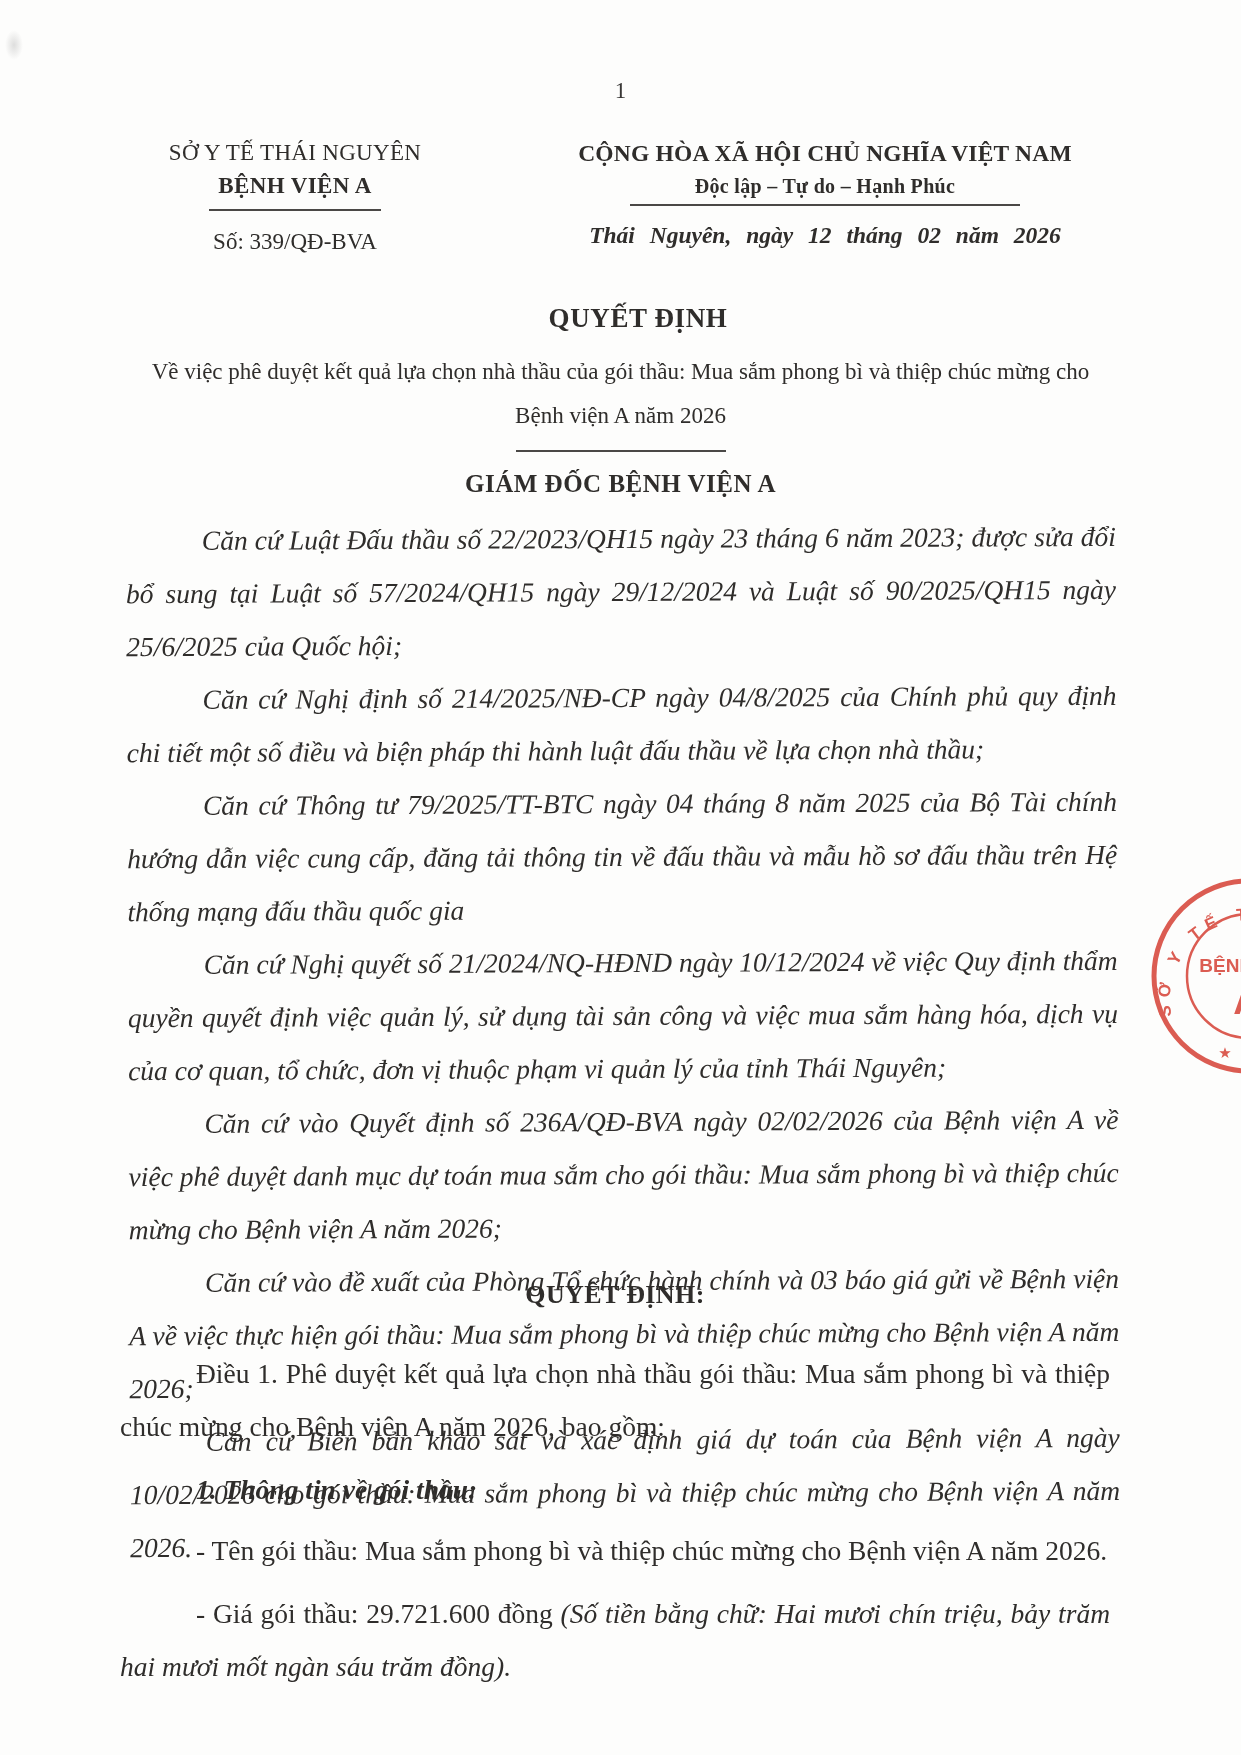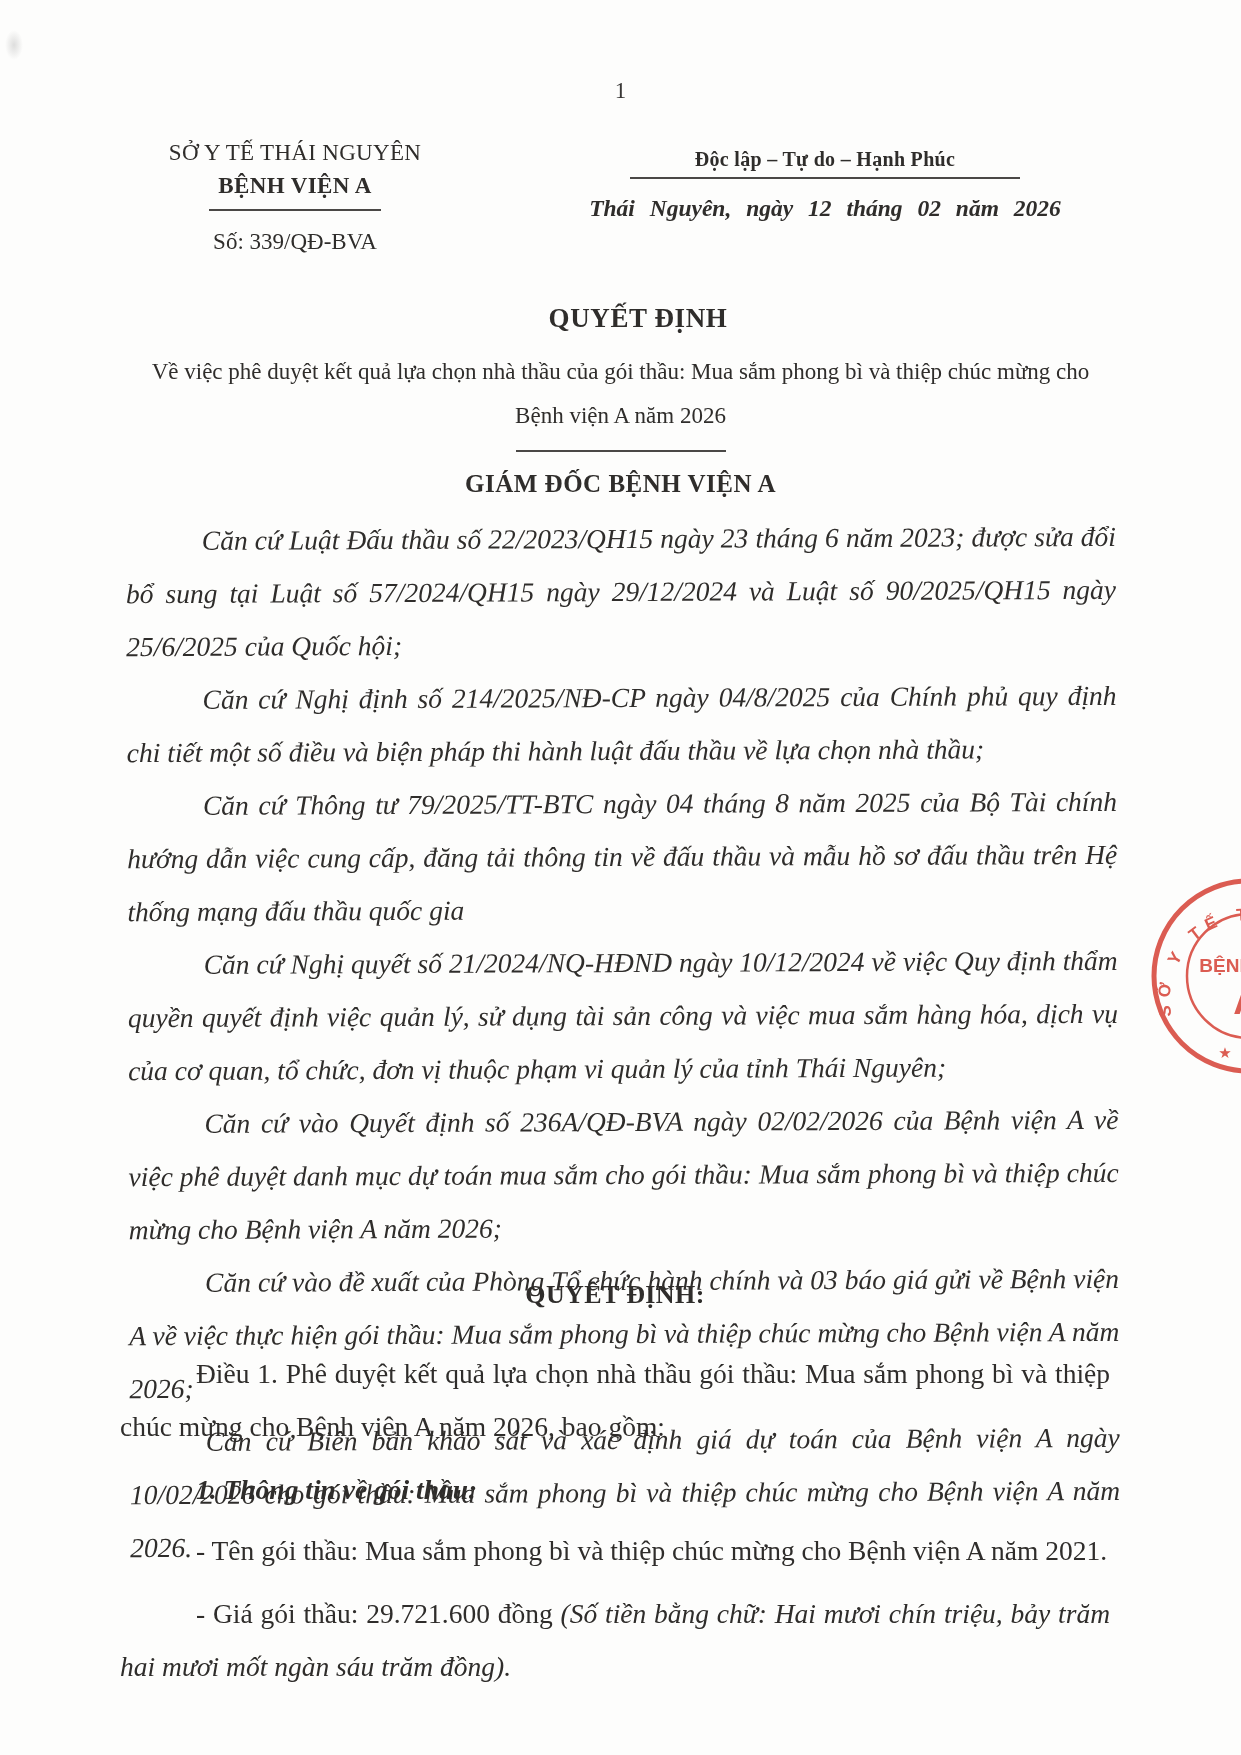--- a/index.html
+++ b/index.html
@@ -67,20 +67,21 @@
   <div class="pageno">1</div>
 
   <div class="header">
     <div class="h-left">
       <div class="org-parent">SỞ Y TẾ THÁI NGUYÊN</div>
       <div class="org-name">BỆNH VIỆN A</div>
       <hr class="org-rule">
       <div class="doc-number">Số: 339/QĐ-BVA</div>
     </div>
     <div class="h-right">
+      <div class="national-title">CỘNG HÒA XÃ HỘI CHỦ NGHĨA VIỆT NAM</div>
       <div class="motto">Độc lập – Tự do – Hạnh Phúc</div>
       <hr class="motto-rule">
       <div class="place-date">Thái Nguyên, ngày 12 tháng 02 năm 2026</div>
     </div>
   </div>
 
   <div class="title-block">
     <div class="title-main">QUYẾT ĐỊNH</div>
     <div class="title-sub">Về việc phê duyệt kết quả lựa chọn nhà thầu của gói thầu: Mua sắm phong bì và thiệp chúc mừng cho Bệnh viện A năm 2026</div>
     <hr class="title-rule">
@@ -95,21 +96,21 @@
     <p>Căn cứ Nghị quyết số 21/2024/NQ-HĐND ngày 10/12/2024 về việc Quy định thẩm quyền quyết định việc quản lý, sử dụng tài sản công và việc mua sắm hàng hóa, dịch vụ của cơ quan, tổ chức, đơn vị thuộc phạm vi quản lý của tỉnh Thái Nguyên;</p>
     <p>Căn cứ vào Quyết định số 236A/QĐ-BVA ngày 02/02/2026 của Bệnh viện A về việc phê duyệt danh mục dự toán mua sắm cho gói thầu: Mua sắm phong bì và thiệp chúc mừng cho Bệnh viện A năm 2026;</p>
     <p>Căn cứ vào đề xuất của Phòng Tổ chức hành chính và 03 báo giá gửi về Bệnh viện A về việc thực hiện gói thầu: Mua sắm phong bì và thiệp chúc mừng cho Bệnh viện A năm 2026;</p>
     <p>Căn cứ Biên bản khảo sát và xác định giá dự toán của Bệnh viện A ngày 10/02/2026 cho gói thầu: Mua sắm phong bì và thiệp chúc mừng cho Bệnh viện A năm 2026.</p>
   </div>
 
   <div class="body-block">
     <div class="decision-heading">QUYẾT ĐỊNH:</div>
     <p class="article"><b>Điều 1.</b><span> Phê duyệt kết quả lựa chọn nhà thầu gói thầu: Mua sắm phong bì và thiệp chúc mừng cho Bệnh viện A năm 2026, bao gồm:</span></p>
     <p class="section-heading">1. Thông tin về gói thầu:</p>
-    <p class="item">- Tên gói thầu: Mua sắm phong bì và thiệp chúc mừng cho Bệnh viện A năm 2021.</p>
+    <p class="item">- Tên gói thầu: Mua sắm phong bì và thiệp chúc mừng cho Bệnh viện A năm 2026.</p>
     <p class="item"><span>- Giá gói thầu: 29.721.600 đồng </span><span class="it">(Số tiền bằng chữ: Hai mươi chín triệu, bảy trăm hai mươi mốt ngàn sáu trăm đồng).</span></p>
   </div>
 
   <svg class="stamp" viewBox="0 0 100 220" aria-hidden="true">
     <defs>
       <path id="stampArc" d="M 33 156 A 79 79 0 1 1 183 156" fill="none"></path>
     </defs>
     <circle cx="108" cy="108" r="95" fill="none" stroke="#d94f44" stroke-width="5"></circle>
     <circle cx="108" cy="108" r="62" fill="none" stroke="#d94f44" stroke-width="2.5"></circle>
     <text font-size="17" fill="#d94f44" letter-spacing="7">

